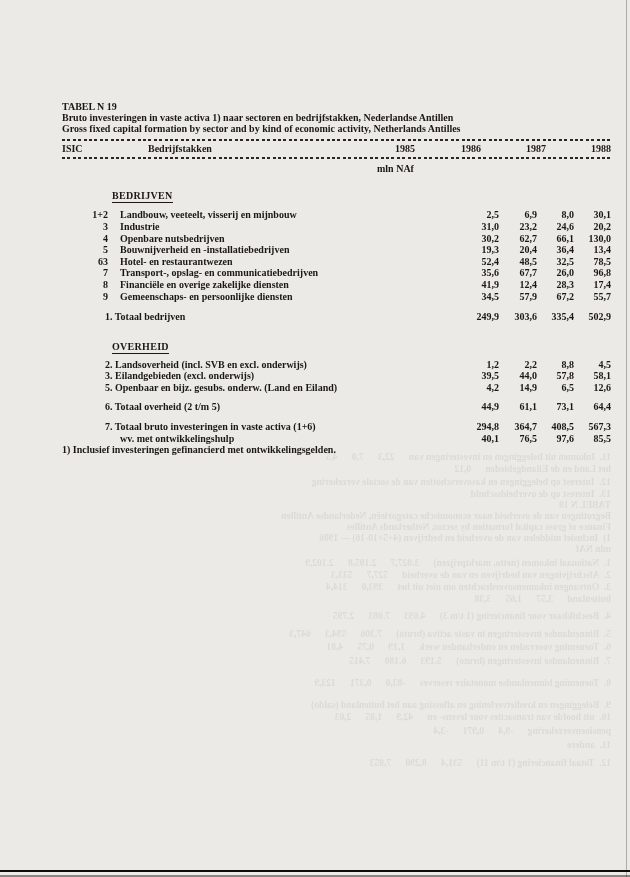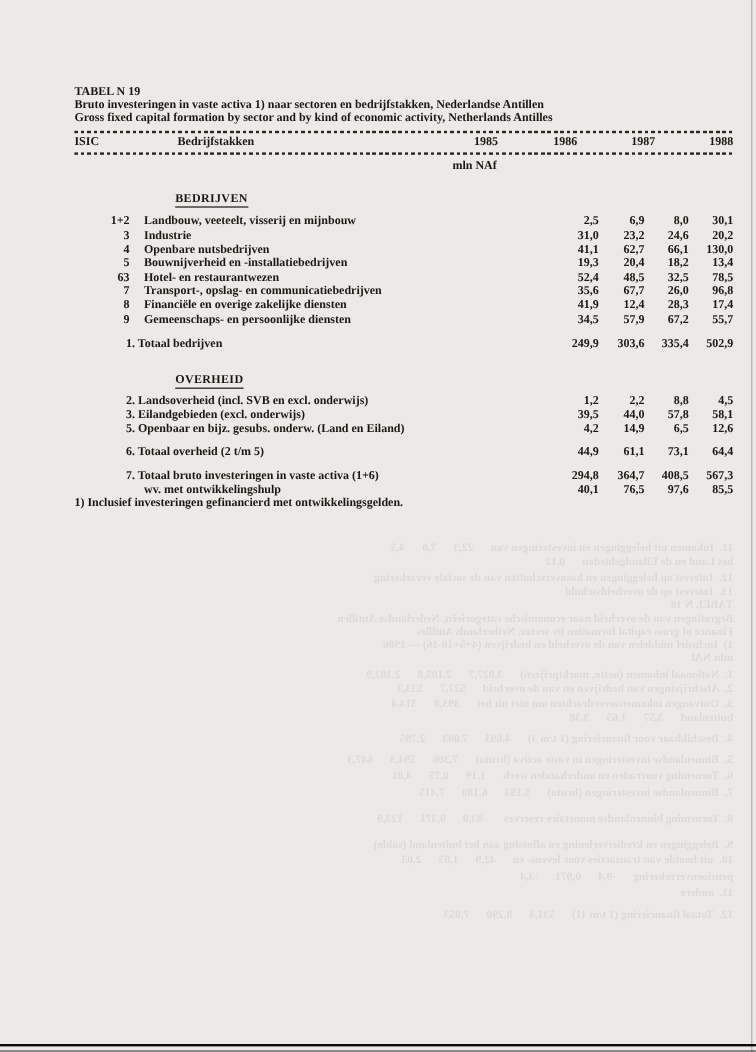--- a/index.html
+++ b/index.html
@@ -4,29 +4,29 @@
 <style>
   html,body{margin:0;padding:0;background:#c9c8c4;}
   .page{
     position:relative;width:630px;height:877px;margin:0 auto;
     background:#ebeae6;
     font-family:"Liberation Serif", serif;
     font-weight:700;color:#1b1813;overflow:hidden;
   }
   .pagenum{position:absolute;top:31px;left:0;width:100%;text-align:center;font-size:11px;}
   .content{position:absolute;left:62px;top:0;width:549px;}
-  .titleblock{margin-top:72px;font-size:10px;line-height:10.8px;}
+  .titleblock{margin-top:102px;font-size:10px;line-height:10.8px;}
   .rule{height:2px;background:repeating-linear-gradient(90deg,#2a2620 0 3px,transparent 3px 5.4px);}
   .rule1{margin-top:5px;}
   .thead{display:grid;grid-template-columns:46px 1fr 74px 38px 37px 37px;font-size:10px;line-height:12px;padding:2px 0;gap:28px;}
   .h-isic{text-align:left;}
   .h-branch{padding-left:12px;}
   .h-year{text-align:right;}
   .unit{margin-top:4px;margin-left:315px;font-size:10px;}
-  .sec-head{margin-top:16px;margin-left:84px;font-size:10px;line-height:11px;}
+  .sec-head{margin-top:16px;margin-left:50px;font-size:10px;line-height:11px;}
   .sec-head.ov{margin-top:18px;}
   .sec-head span{border-bottom:1.2px solid #1b1813;padding-bottom:1px;letter-spacing:0.3px;}
   .tbody{margin-top:8px;font-size:10px;}
   .tbody2{margin-top:7px;}
   .trow{display:grid;grid-template-columns:46px 1fr 74px 38px 37px 37px;line-height:11.6px;}
   .trow.gap{margin-top:7px;}
   .trow.gap2{margin-top:9px;}
   .c-isic{text-align:right;}
   .c-label{padding-left:12px;}
   .hang .c-label{text-indent:-15px;}
@@ -91,32 +91,32 @@
         <span class="c-label">Industrie</span>
         <span class="c-v">31,0</span>
         <span class="c-v">23,2</span>
         <span class="c-v">24,6</span>
         <span class="c-v">20,2</span>
       </div>
 
       <div class="trow">
         <span class="c-isic">4</span>
         <span class="c-label">Openbare nutsbedrijven</span>
-        <span class="c-v">41,1</span>
+        <span class="c-v">30,2</span>
         <span class="c-v">62,7</span>
         <span class="c-v">66,1</span>
         <span class="c-v">130,0</span>
       </div>
 
       <div class="trow">
         <span class="c-isic">5</span>
         <span class="c-label">Bouwnijverheid en -installatiebedrijven</span>
         <span class="c-v">19,3</span>
         <span class="c-v">20,4</span>
-        <span class="c-v">18,2</span>
+        <span class="c-v">36,4</span>
         <span class="c-v">13,4</span>
       </div>
 
 
       <div class="trow">
         <span class="c-isic">63</span>
         <span class="c-label">Hotel- en restaurantwezen</span>
         <span class="c-v">52,4</span>
         <span class="c-v">48,5</span>
         <span class="c-v">32,5</span>

